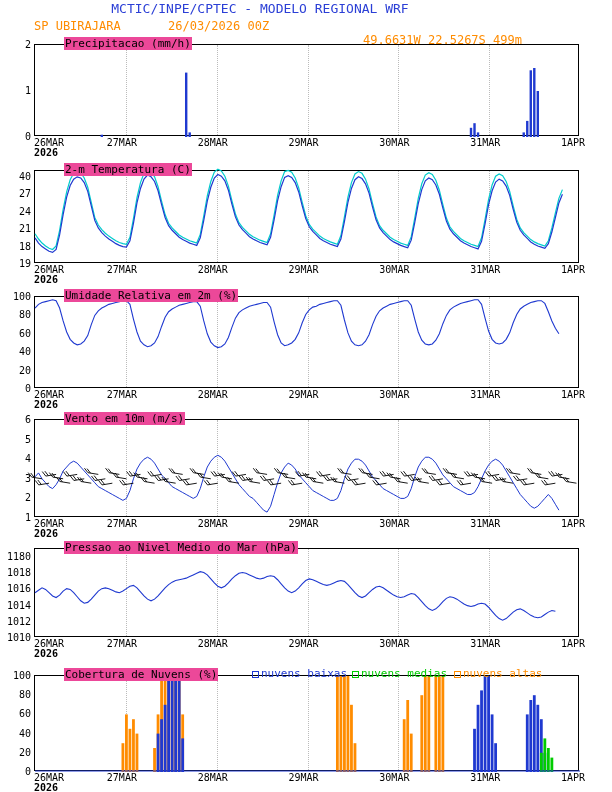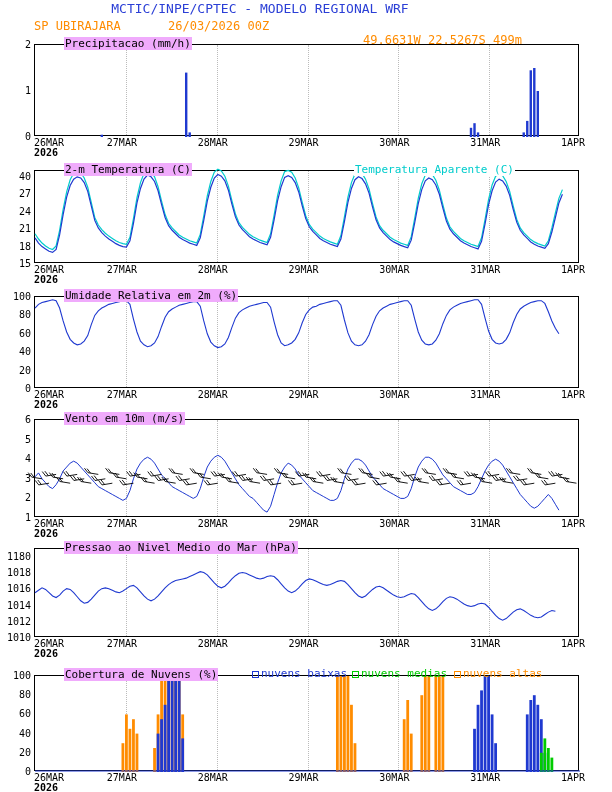--- a/index.html
+++ b/index.html
@@ -17,21 +17,21 @@
   }
   .rundate{
     position:absolute;top:19px;left:168px;color:#ff8c00;font-size:12px;white-space:nowrap;
   }
   .coords{
     position:absolute;top:33px;left:363px;color:#ff8c00;font-size:12px;white-space:nowrap;
   }
 
   .panel{position:absolute;left:34px;}
   .plotbox{position:absolute;left:0;top:0;border:1px solid #000;box-sizing:border-box;background:#fff;}
-  .ptitle{position:absolute;color:#000;font-size:11px;white-space:nowrap;z-index:6;background:#f0abfc;padding:0 1px;}
+  .ptitle{position:absolute;color:#000;font-size:11px;white-space:nowrap;z-index:6;background:#ec4899;padding:0 1px;}
   .ptitle2{position:absolute;color:#00cccc;font-size:11px;white-space:nowrap;z-index:6;background:#fff;padding:0 1px;}
   .ylab{position:absolute;right:100%;margin-right:3px;transform:translateY(-50%);font-size:10px;color:#000;white-space:nowrap;}
   .xlab{position:absolute;top:100%;margin-top:1px;font-size:10px;color:#000;white-space:nowrap;}
   .xlab2{position:absolute;top:100%;margin-top:11px;font-size:10px;color:#000;white-space:nowrap;font-weight:bold;}
   .tickx{position:absolute;top:0;bottom:0;width:0;border-left:1px dotted #bbbbbb;}
   svg{position:absolute;left:0;top:0;overflow:visible;}
   .legend-item{position:absolute;font-size:11px;white-space:nowrap;z-index:7;}
   .lgbox{display:inline-block;width:7px;height:7px;border:1px solid #000;margin-right:2px;vertical-align:middle;box-sizing:border-box;}
 </style>
 </head>
@@ -83,22 +83,21 @@
         <div class="tickx" style="left: 181.667px;"></div>
         <div class="tickx" style="left: 272.5px;"></div>
         <div class="tickx" style="left: 363.333px;"></div>
         <div class="tickx" style="left: 454.167px;"></div>
         <svg width="545" height="93">
           <path d="M0.00,62.78 L3.52,68.01 L7.03,72.07 L10.55,74.98 L14.06,77.31 L17.58,78.47 L21.10,74.98 L24.61,59.29 L28.13,38.36 L31.65,20.93 L35.16,8.72 L38.68,2.32 L42.19,0.00 L45.71,1.74 L49.23,6.97 L52.74,16.28 L56.26,31.39 L59.77,46.50 L63.29,54.06 L66.81,58.71 L70.32,62.19 L73.84,65.10 L77.35,67.43 L80.87,69.75 L84.39,71.49 L87.90,72.66 L91.42,73.24 L94.94,66.26 L98.45,47.66 L101.97,26.74 L105.48,11.63 L109.00,2.32 L112.52,-1.16 L116.03,0.58 L119.55,5.81 L123.06,15.69 L126.58,30.22 L130.10,43.59 L133.61,52.31 L137.13,56.96 L140.65,60.45 L144.16,63.94 L147.68,66.26 L151.19,68.01 L154.71,69.75 L158.23,70.91 L161.74,72.07 L165.26,63.36 L168.77,44.76 L172.29,24.99 L175.81,10.46 L179.32,1.16 L182.84,-1.74 L186.35,0.00 L189.87,5.23 L193.39,15.11 L196.90,29.64 L200.42,43.01 L203.94,51.73 L207.45,56.38 L210.97,59.87 L214.48,63.36 L218.00,65.68 L221.52,67.43 L225.03,69.17 L228.55,70.33 L232.06,71.49 L235.58,62.78 L239.10,44.18 L242.61,24.41 L246.13,9.88 L249.65,0.58 L253.16,-0.58 L256.68,1.16 L260.19,6.97 L263.71,16.86 L267.23,31.39 L270.74,44.76 L274.26,53.47 L277.77,58.13 L281.29,61.61 L284.81,65.10 L288.32,67.43 L291.84,69.17 L295.35,70.91 L298.87,72.07 L302.39,73.24 L305.90,64.52 L309.42,45.92 L312.94,26.16 L316.45,11.63 L319.97,2.91 L323.48,0.58 L327.00,2.32 L330.52,8.14 L334.03,18.02 L337.55,32.55 L341.06,45.92 L344.58,54.64 L348.10,59.29 L351.61,62.78 L355.13,66.26 L358.65,68.59 L362.16,70.33 L365.68,72.07 L369.19,73.24 L372.71,74.40 L376.23,65.68 L379.74,47.08 L383.26,27.32 L386.77,12.79 L390.29,4.07 L393.81,1.74 L397.32,3.49 L400.84,9.30 L404.35,19.18 L407.87,33.71 L411.39,47.08 L414.90,55.80 L418.42,60.45 L421.94,63.94 L425.45,67.43 L428.97,69.75 L432.48,71.49 L436.00,73.24 L439.52,74.40 L443.03,75.56 L446.55,66.84 L450.06,48.24 L453.58,28.48 L457.10,13.95 L460.61,5.23 L464.13,2.91 L467.65,4.65 L471.16,10.46 L474.68,20.34 L478.19,34.88 L481.71,48.24 L485.23,56.96 L488.74,61.61 L492.26,65.10 L495.77,68.59 L499.29,70.91 L502.81,72.66 L506.32,73.82 L509.84,74.98 L513.35,69.75 L516.87,56.96 L520.39,41.85 L523.90,27.32 L527.42,18.60 " fill="none" stroke="#00cccc" stroke-width="1.2"></path>
           <path d="M0.00,66.84 L3.52,72.07 L7.03,75.56 L10.55,77.89 L14.06,80.21 L17.58,81.38 L21.10,78.47 L24.61,63.94 L28.13,43.59 L31.65,26.16 L35.16,14.53 L38.68,8.14 L42.19,5.81 L45.71,6.97 L49.23,11.63 L52.74,20.34 L56.26,34.88 L59.77,49.41 L63.29,56.96 L66.81,61.61 L70.32,65.10 L73.84,68.01 L77.35,70.33 L80.87,72.66 L84.39,74.40 L87.90,75.56 L91.42,76.14 L94.94,69.75 L98.45,52.31 L101.97,31.97 L105.48,17.44 L109.00,8.14 L112.52,4.07 L116.03,5.81 L119.55,10.46 L123.06,19.76 L126.58,33.71 L130.10,46.50 L133.61,54.64 L137.13,59.29 L140.65,62.78 L144.16,66.26 L147.68,68.59 L151.19,70.33 L154.71,72.07 L158.23,73.24 L161.74,74.40 L165.26,66.84 L168.77,49.41 L172.29,30.22 L175.81,16.28 L179.32,6.97 L182.84,3.49 L186.35,5.23 L189.87,9.88 L193.39,19.18 L196.90,33.13 L200.42,45.92 L203.94,54.06 L207.45,58.71 L210.97,62.19 L214.48,65.68 L218.00,68.01 L221.52,69.75 L225.03,71.49 L228.55,72.66 L232.06,73.82 L235.58,66.26 L239.10,48.82 L242.61,29.64 L246.13,15.69 L249.65,6.39 L253.16,4.65 L256.68,6.39 L260.19,11.63 L263.71,20.93 L267.23,34.88 L270.74,47.66 L274.26,55.80 L277.77,60.45 L281.29,63.94 L284.81,67.43 L288.32,69.75 L291.84,71.49 L295.35,73.24 L298.87,74.40 L302.39,75.56 L305.90,68.01 L309.42,50.57 L312.94,31.39 L316.45,17.44 L319.97,8.72 L323.48,5.81 L327.00,7.56 L330.52,12.79 L334.03,22.09 L337.55,36.04 L341.06,48.82 L344.58,56.96 L348.10,61.61 L351.61,65.10 L355.13,68.59 L358.65,70.91 L362.16,72.66 L365.68,74.40 L369.19,75.56 L372.71,76.72 L376.23,69.17 L379.74,51.73 L383.26,32.55 L386.77,18.60 L390.29,9.88 L393.81,6.97 L397.32,8.72 L400.84,13.95 L404.35,23.25 L407.87,37.20 L411.39,49.99 L414.90,58.13 L418.42,62.78 L421.94,66.26 L425.45,69.75 L428.97,72.07 L432.48,73.82 L436.00,75.56 L439.52,76.72 L443.03,77.89 L446.55,70.33 L450.06,52.89 L453.58,33.71 L457.10,19.76 L460.61,11.04 L464.13,8.14 L467.65,9.88 L471.16,15.11 L474.68,24.41 L478.19,38.36 L481.71,51.15 L485.23,59.29 L488.74,63.94 L492.26,67.43 L495.77,70.91 L499.29,73.24 L502.81,74.98 L506.32,76.14 L509.84,77.31 L513.35,72.66 L516.87,61.03 L520.39,46.50 L523.90,31.97 L527.42,23.25 " fill="none" stroke="#1f39d0" stroke-width="1.2"></path>
         </svg>
       </div>
       <div class="ptitle" style="left: 30px; top: -7px;">2-m Temperatura (C)</div>
-      <div class="ptitle2" style="left: 320px; top: -7px;">Temperatura Aparente (C)</div>
-      <div class="ylab" style="top: 93px;">15</div>
+      <div class="ylab" style="top: 93px;">19</div>
       <div class="ylab" style="top: 75.5625px;">18</div>
       <div class="ylab" style="top: 58.125px;">21</div>
       <div class="ylab" style="top: 40.6875px; margin-left: 48px;">24</div>
       <div class="ylab" style="top: 23.25px;">27</div>
       <div class="ylab" style="top: 5.8125px;">40</div>
       <div class="xlab" style="left: 0px;">26MAR</div>
       <div class="xlab" style="left: 72.8333px;">27MAR</div>
       <div class="xlab" style="left: 163.667px;">28MAR</div>
       <div class="xlab" style="left: 254.5px;">29MAR</div>
       <div class="xlab" style="left: 345.333px;">30MAR</div>

